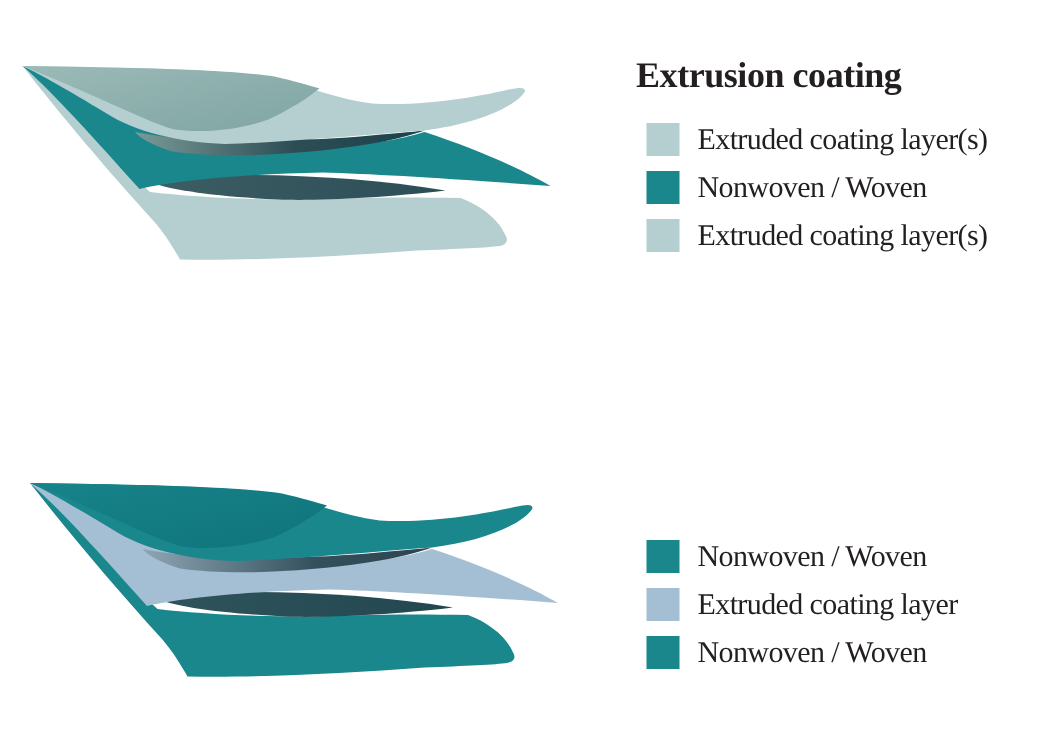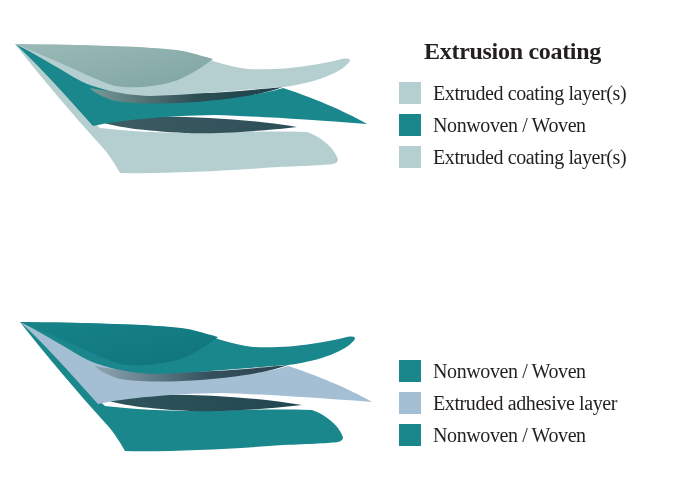--- a/index.html
+++ b/index.html
@@ -25,21 +25,21 @@
   .title-coating{top:38px;}
   .title-laminating{top:313px;}
   .legend{
     position:absolute;left:399px;
     list-style:none;margin:0;padding:0;
   }
   .legend-coating{top:82px;}
   .legend-laminating{top:360px;}
   .legend li{
     display:flex;align-items:flex-end;
-    height:22px;margin-bottom:10px;
+    height:22px;margin-bottom:10px;margin-left:32px;
   }
   .swatch{
     width:22px;height:22px;flex:0 0 22px;
     margin-right:12px;
   }
   .legend-label{
     font-size:20px;letter-spacing:-0.4px;line-height:22px;
     color:var(--c-text);white-space:nowrap;
   }
 </style>
@@ -114,21 +114,21 @@
   </svg>
 
 
   <ul class="legend legend-laminating">
     <li>
       <span class="swatch" style="background: rgb(25, 135, 140);"></span>
       <span class="legend-label">Nonwoven / Woven</span>
     </li>
     <li>
       <span class="swatch" style="background: rgb(164, 191, 212);"></span>
-      <span class="legend-label">Extruded adhesive layer</span>
+      <span class="legend-label">Extruded coating layer</span>
     </li>
     <li>
       <span class="swatch" style="background: rgb(25, 135, 140);"></span>
       <span class="legend-label">Nonwoven / Woven</span>
     </li>
   </ul>
 
 </div>
 
 </body></html>

